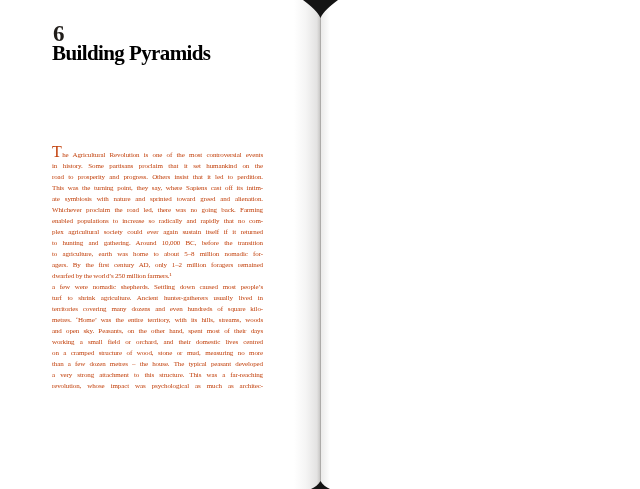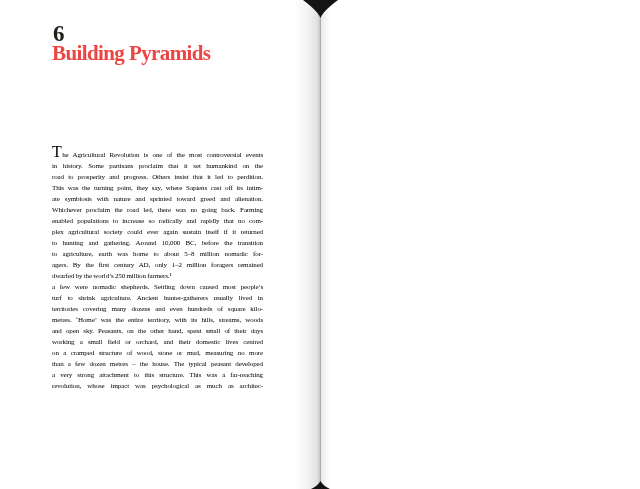--- a/index.html
+++ b/index.html
@@ -79,39 +79,39 @@
     padding-right: 0.5px;
   }
 </style>
 </head>
 <body>
 
 <div class="spread">
 
   <div class="page page-left">
     <div class="chapter-number">6</div>
-    <div class="chapter-title" style="color: #ef4444; text-align: right;">Building Pyramids</div>
-    <div class="text-block text-block-left" id="left-text" style="color: #000000;">
+    <div class="chapter-title" style="color: #000000; text-align: right;">Building Pyramids</div>
+    <div class="text-block text-block-left" id="left-text" style="color: #c2410c;">
         <div class="line just dropline"><span class="dropcap">T</span>he Agricultural Revolution is one of the most controversial events</div>
         <div class="line just">in history. Some partisans proclaim that it set humankind on the</div>
         <div class="line just">road to prosperity and progress. Others insist that it led to perdition.</div>
         <div class="line just">This was the turning point, they say, where Sapiens cast off its intim-</div>
         <div class="line just">ate symbiosis with nature and sprinted toward greed and alienation.</div>
         <div class="line just">Whichever proclaim the road led, there was no going back. Farming</div>
         <div class="line just">enabled populations to increase so radically and rapidly that no com-</div>
         <div class="line just">plex agricultural society could ever again sustain itself if it returned</div>
         <div class="line just">to hunting and gathering. Around 10,000 BC, before the transition</div>
         <div class="line just">to agriculture, earth was home to about 5–8 million nomadic for-</div>
         <div class="line just">agers. By the first century AD, only 1–2 million foragers remained</div>
         <div class="line">dwarfed by the world’s 250 million farmers.¹</div>
         <div class="line just">a few were nomadic shepherds. Settling down caused most people’s</div>
         <div class="line just">turf to shrink agriculture. Ancient hunter-gatherers usually lived in</div>
         <div class="line just">territories covering many dozens and even hundreds of square kilo-</div>
         <div class="line just">metres. ‘Home’ was the entire territory, with its hills, streams, woods</div>
-        <div class="line just">and open sky. Peasants, on the other hand, spent small of their days</div>
+        <div class="line just">and open sky. Peasants, on the other hand, spent most of their days</div>
         <div class="line just">working a small field or orchard, and their domestic lives centred</div>
         <div class="line just">on a cramped structure of wood, stone or mud, measuring no more</div>
         <div class="line just">than a few dozen metres – the house. The typical peasant developed</div>
         <div class="line just">a very strong attachment to this structure. This was a far-reaching</div>
         <div class="line just">revolution, whose impact was psychological as much as architec-</div>
       </div>
   </div>
 
   <div class="page page-right">
     

